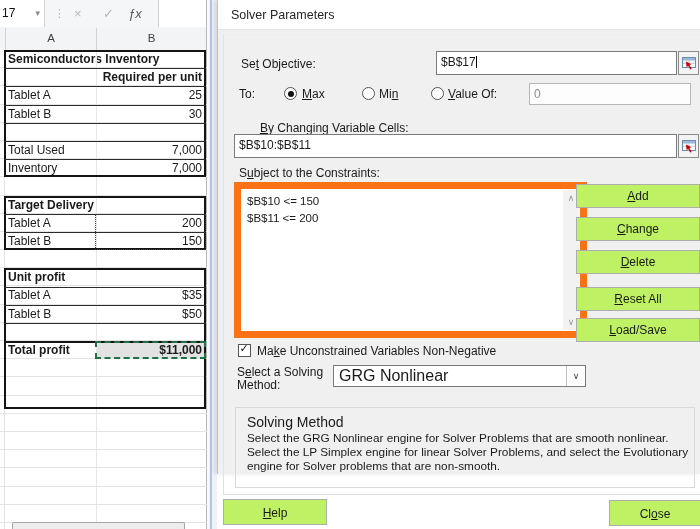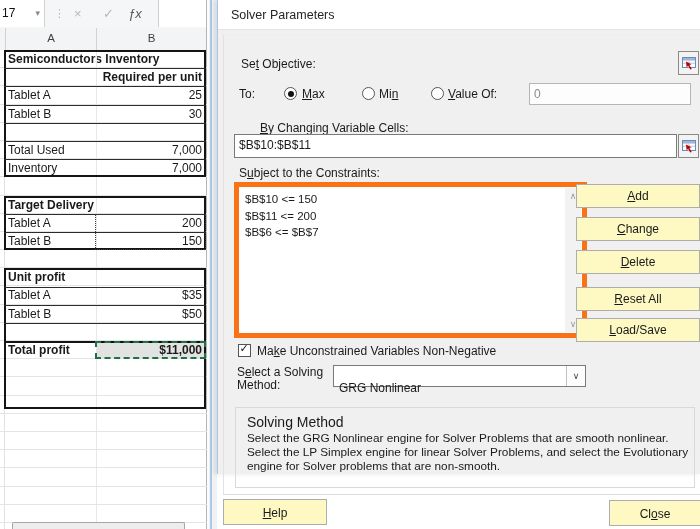--- a/index.html
+++ b/index.html
@@ -56,36 +56,36 @@
 
   .lbl{position:absolute;font-size:12px;color:#1a1a1a;white-space:nowrap;}
   .field{position:absolute;background:#fff;border:1px solid #7a7a7a;box-sizing:border-box;font-size:12px;line-height:21px;padding-left:4px;white-space:nowrap;overflow:hidden;}
   .caret{display:inline-block;width:1px;height:12px;background:#000;vertical-align:-2px;}
   .picker{position:absolute;width:21px;background:#f3f3f3;border:1px solid #8a8a8a;box-sizing:border-box;display:flex;align-items:center;justify-content:center;}
   .field.disabled{background:#fdfdfd;border-color:#b5b5b5;color:#8a8a8a;}
 
   .radio{position:absolute;width:13px;height:13px;border:1px solid #555;border-radius:50%;background:#fff;box-sizing:border-box;}
   .radio.sel::after{content:'';position:absolute;left:2.5px;top:2.5px;width:6px;height:6px;background:#111;border-radius:50%;}
 
-  .listbox{position:absolute;left:16px;top:182px;width:353px;height:156px;background:#fff;border:5px solid #f97316;box-sizing:border-box;}
+  .listbox{position:absolute;left:16px;top:182px;width:353px;height:156px;background:#fff;border:7px solid #f97316;box-sizing:border-box;}
   .listbox .items{position:absolute;left:6px;top:4px;right:20px;font-size:11.5px;line-height:16.5px;color:#1a1a1a;}
   .listbox .sbar{position:absolute;right:1px;top:1px;bottom:1px;width:16px;background:#f2f2f2;}
   .listbox .sbar .up,.listbox .sbar .dn{position:absolute;left:0;width:16px;height:16px;text-align:center;font-size:9px;color:#9a9a9a;line-height:16px;}
   .listbox .sbar .up{top:0;}
   .listbox .sbar .dn{bottom:0;}
 
-  .btn{position:absolute;background:#fef9c3;border:1px solid #adadad;box-sizing:border-box;font-size:12px;color:#1a1a1a;text-align:center;cursor:default;}
+  .btn{position:absolute;background:#bef264;border:1px solid #adadad;box-sizing:border-box;font-size:12px;color:#1a1a1a;text-align:center;cursor:default;}
   .btn.default{border:2px solid #0078d7;}
   .btn .bl{display:block;line-height:20px;}
 
   .checkbox{position:absolute;width:13px;height:13px;background:#fff;border:1px solid #555;box-sizing:border-box;text-align:center;}
   .checkbox .mk{position:absolute;left:0.5px;top:-3px;font-size:11px;color:#111;}
 
   .combo{position:absolute;left:115px;top:365px;width:253px;height:22px;background:#fff;border:1px solid #7a7a7a;box-sizing:border-box;}
-  .combo .cv{position:absolute;left:5px;top:12px;line-height:20px;font-size:12px;}
+  .combo .cv{position:absolute;left:5px;top:0;line-height:20px;font-size:16px;}
   .combo .chev{position:absolute;right:0;top:0;width:18px;height:100%;border-left:1px solid #c0c0c0;text-align:center;font-size:9px;color:#444;line-height:20px;background:#fdfdfd;}
 
   .groupbox{position:absolute;left:17px;top:407px;width:460px;height:81px;border:1px solid #d9d9d9;box-sizing:border-box;}
   .groupbox .gt{position:absolute;left:11px;top:6px;font-size:14px;color:#1a1a1a;}
   .groupbox .gd{position:absolute;left:11px;top:24px;width:445px;font-size:11.8px;line-height:13.8px;color:#1a1a1a;}
 
   .mn2{width:95px;line-height:13px;white-space:normal;}
 </style>
 </head>
 <body>
@@ -282,20 +282,21 @@
     <div class="blue"></div>
   </div>
 
   <div class="dialog">
     <div class="dlg-title">
       <span class="t">Solver Parameters</span>
     </div>
     <div class="panel"></div>
 
     <span class="lbl" style="left:23px;top:57px;">Se<u>t</u> Objective:</span>
+    <div class="field" style="left:218px;top:51px;width:241px;height:24px;"><span>$B$17</span><span class="caret"></span></div>
     <div class="picker" style="left:460px;top:51px;height:24px;">
       <svg width="14" height="13" viewBox="0 0 14 13">
         <rect x="0.5" y="0.5" width="13" height="10" fill="#ffffff" stroke="#6c8cb5"></rect>
         <rect x="1" y="1" width="12" height="2.6" fill="#9db6d6"></rect>
         <line x1="1" y1="6.2" x2="13" y2="6.2" stroke="#b9c9de" stroke-width="1"></line>
         <line x1="7" y1="3.6" x2="7" y2="11" stroke="#b9c9de" stroke-width="1"></line>
         <polygon points="4,4.5 9.5,7.2 7.4,8 9.8,12 8.2,12.6 6.2,8.8 4.6,10.2" fill="#c00000"></polygon>
       </svg>
     </div>
 
@@ -318,21 +319,20 @@
         <line x1="7" y1="3.6" x2="7" y2="11" stroke="#b9c9de" stroke-width="1"></line>
         <polygon points="4,4.5 9.5,7.2 7.4,8 9.8,12 8.2,12.6 6.2,8.8 4.6,10.2" fill="#c00000"></polygon>
       </svg>
     </div>
 
     <span class="lbl" style="left:21px;top:166px;">S<u>u</u>bject to the Constraints:</span>
     <div class="listbox">
       <div class="items">
         <div>$B$10 &lt;= 150</div>
         <div>$B$11 &lt;= 200</div>
-        <div>$B$6 &lt;= $B$7</div>
       </div>
       <div class="sbar">
         <div class="up">∧</div>
         <div class="dn">∨</div>
       </div>
     </div>
 
     <button class="btn" style="left:358px;top:184px;width:124px;height:24px;">
         <span class="bl"><u>A</u>dd</span>
       </button>

